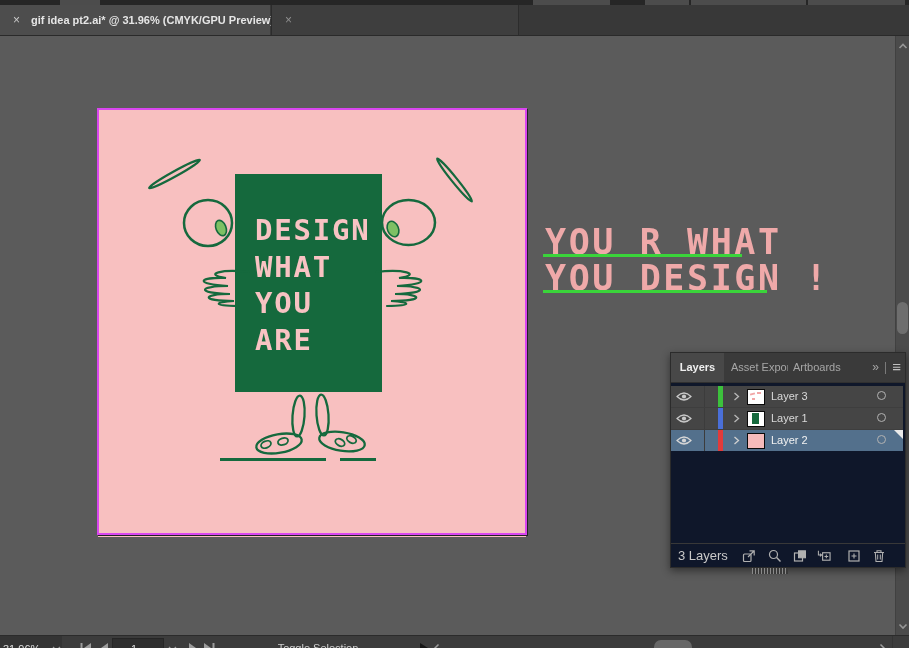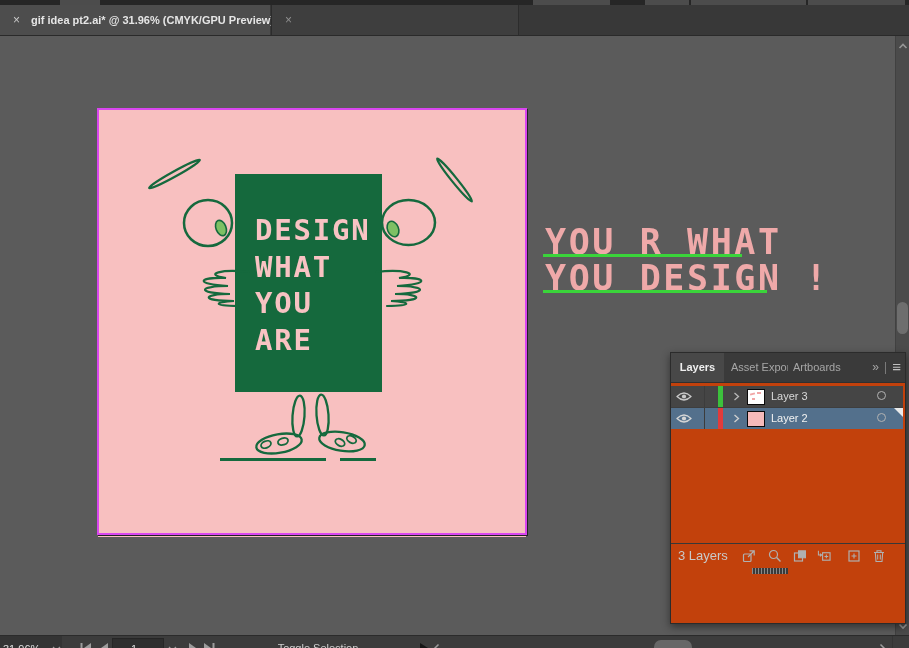--- a/index.html
+++ b/index.html
@@ -40,21 +40,21 @@
   .underline{position:absolute;height:2.5px;background:#3AD43A;}
   #ul1{left:543px;top:254px;width:199px;}
   #ul2{left:543px;top:290px;width:224px;}
 
   
   #v-scroll{left:895px;top:36px;width:14px;height:599px;background:#4b4b4b;border-left:1px solid #414141;box-sizing:border-box;}
   #v-thumb{position:absolute;left:1px;top:266px;width:11px;height:32px;background:#6e6e6e;border-radius:6px;}
   .scroll-arrow{position:absolute;left:2px;width:10px;height:8px;}
 
   
-  #layers-panel{left:670px;top:352px;width:236px;height:272px;background:#c2410c;
+  #layers-panel{left:670px;top:352px;width:236px;height:216px;background:#0f172a;
     border:1px solid #2b2b2b;box-sizing:border-box;box-shadow:0 3px 8px rgba(0,0,0,.45);z-index:5;}
   #panel-header{position:absolute;left:0;top:0;right:0;height:29px;background:#3a3a3a;border-bottom:1px solid #303030;}
   .ptab{position:absolute;top:0;height:29px;line-height:29px;font-size:11px;color:#a6a6a6;white-space:nowrap;overflow:hidden;}
   #ptab-layers{left:0;width:53px;background:#484848;color:#efefef;font-weight:bold;text-align:center;}
   #ptab-asset{left:60px;width:57px;}
   #ptab-artboards{left:122px;width:56px;}
   #panel-overflow{position:absolute;right:26px;top:0;height:29px;line-height:29px;font-size:12px;color:#a6a6a6;}
   #panel-divider{position:absolute;right:19px;top:9px;width:1px;height:12px;background:#7a7a7a;}
   #panel-menu{position:absolute;right:4px;top:0;height:29px;line-height:28px;font-size:15px;color:#c0c0c0;}
 
@@ -190,20 +190,36 @@
       </svg>
       <div class="thumb">
         <span class="mark" style="left:2px;top:3px;width:5px;height:2px;transform:rotate(-15deg);"></span>
         <span class="mark" style="left:9px;top:2px;width:4px;height:2px;"></span>
         <span class="mark" style="left:4px;top:8px;width:3px;height:2px;"></span>
       </div>
       <span class="lname">Layer 3</span>
       <div class="target"></div>
     </div>
 
+    <div class="lrow">
+      <svg class="eye-cell" viewBox="0 0 16 11">
+        <path d="M1 5.5 Q8 -1.5 15 5.5 Q8 12.5 1 5.5 Z" fill="none" stroke="#c9c9c9" stroke-width="1.2"></path>
+        <circle cx="8" cy="5.5" r="2.1" fill="#c9c9c9"></circle>
+      </svg>
+      <div class="col-div"></div>
+      <div class="cbar" style="background: rgb(74, 111, 216);"></div>
+      <svg class="chev-cell" viewBox="0 0 7 9">
+        <path d="M1.5 1 L5.5 4.5 L1.5 8" fill="none" stroke="#b8b8b8" stroke-width="1.3"></path>
+      </svg>
+      <div class="thumb">
+        <span class="grect"></span>
+      </div>
+      <span class="lname">Layer 1</span>
+      <div class="target"></div>
+    </div>
 
     <div class="lrow sel">
       <svg class="eye-cell" viewBox="0 0 16 11">
         <path d="M1 5.5 Q8 -1.5 15 5.5 Q8 12.5 1 5.5 Z" fill="none" stroke="#d6d6d6" stroke-width="1.2"></path>
         <circle cx="8" cy="5.5" r="2.1" fill="#d6d6d6"></circle>
       </svg>
       <div class="col-div"></div>
       <div class="cbar" style="background: rgb(226, 59, 59);"></div>
       <svg class="chev-cell" viewBox="0 0 7 9">
         <path d="M1.5 1 L5.5 4.5 L1.5 8" fill="none" stroke="#d0d0d0" stroke-width="1.3"></path>

